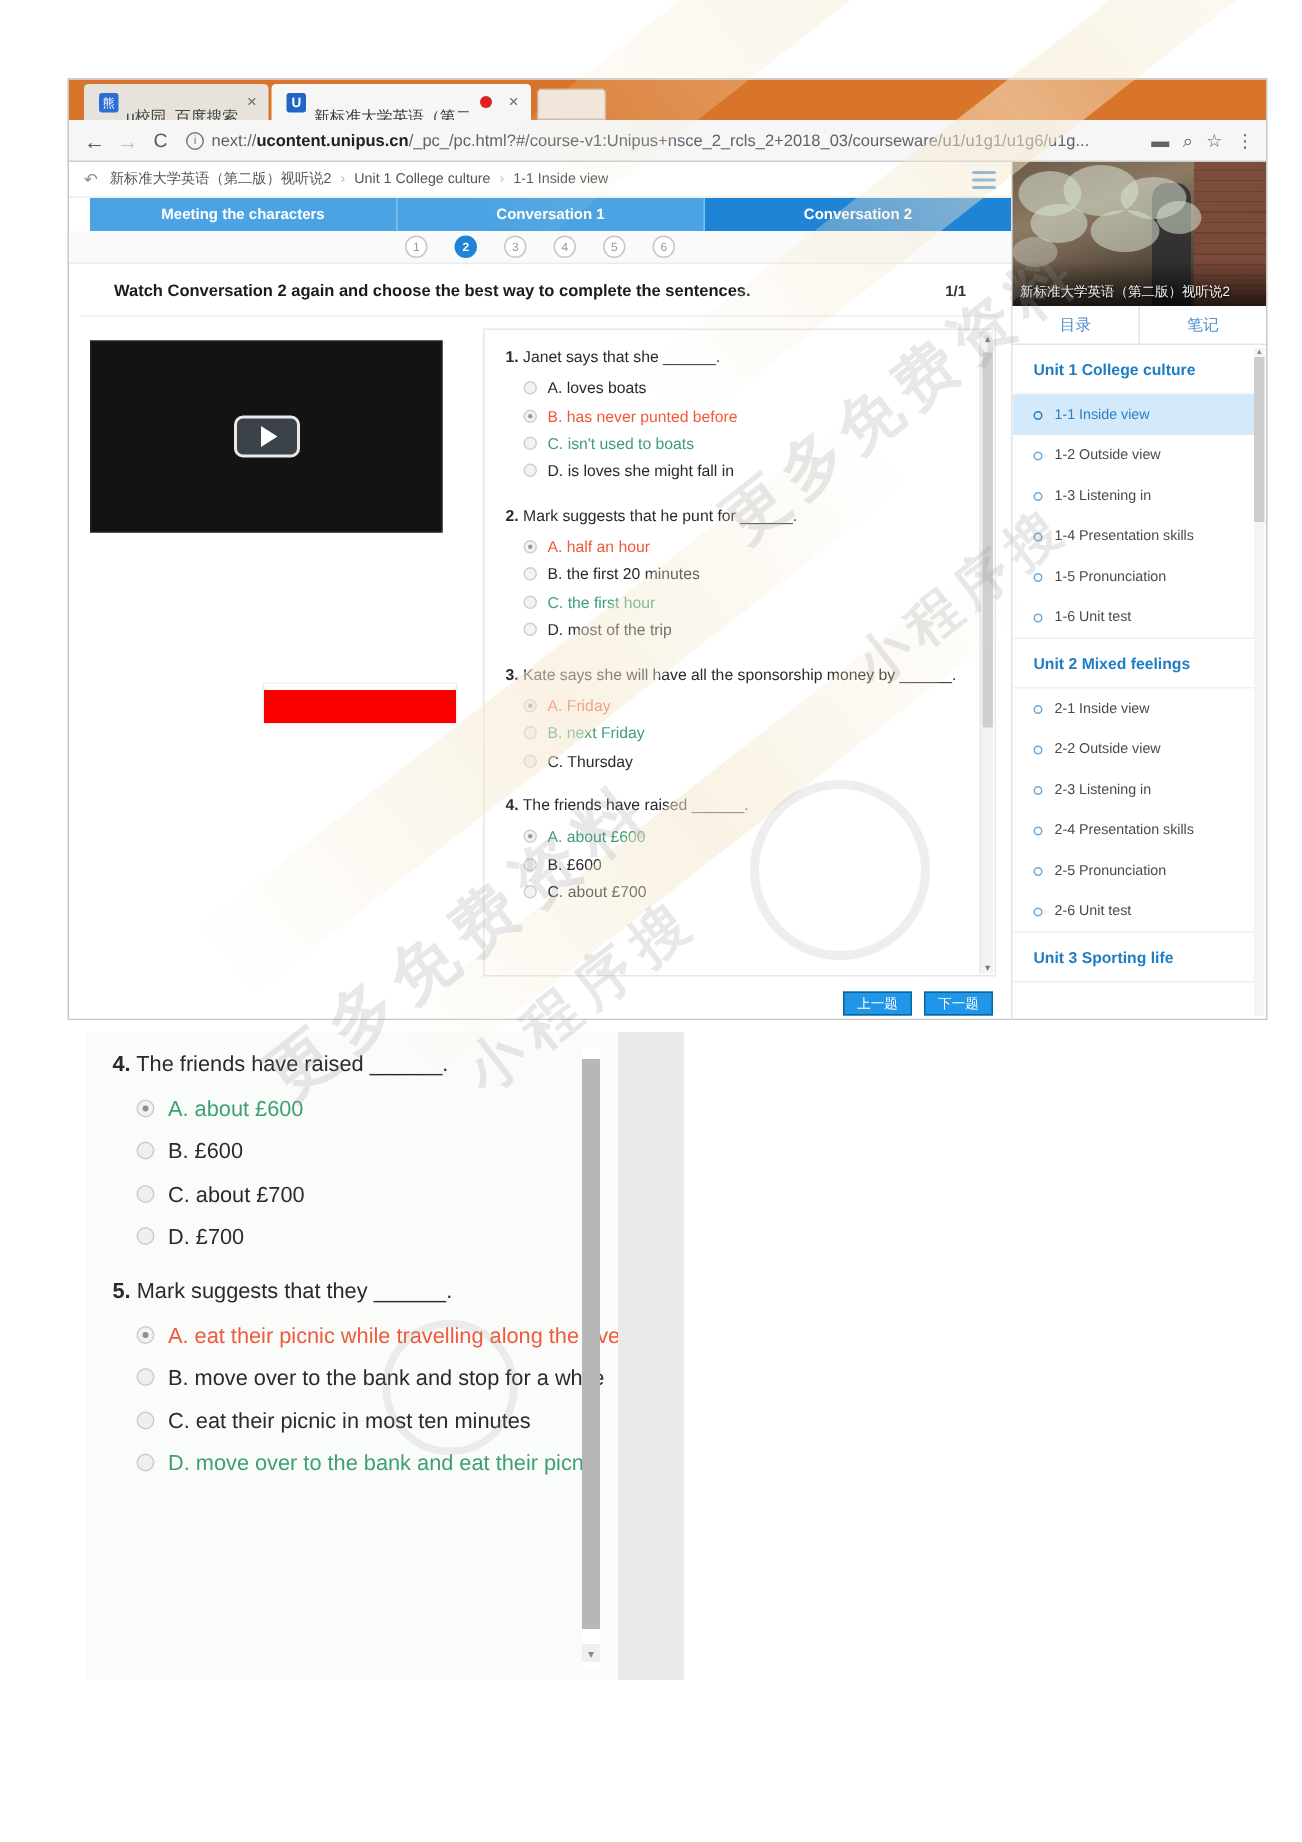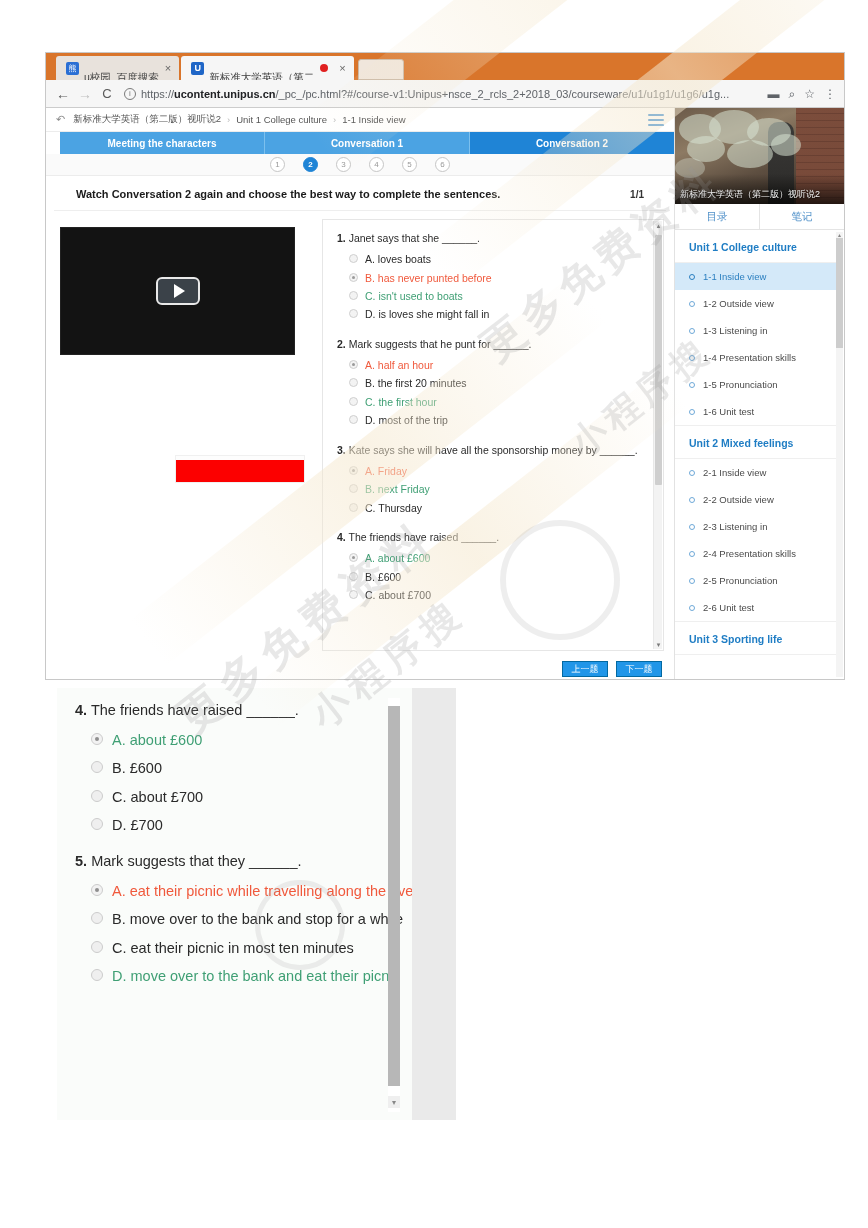--- a/index.html
+++ b/index.html
@@ -398,21 +398,21 @@
       </div>
       <div class="tab-new"></div>
     </div>
 
     <div class="urlbar">
       <div class="nav-btn">←</div>
       <div class="nav-btn fwd">→</div>
       <div class="nav-btn reload">C</div>
       <div class="omnibox">
         <span class="lock-ico">i</span>
-        <span class="url-text"><span>https://</span><b>ucontent.unipus.cn</b><span>/_pc_/pc.html?#/course-v1:Unipus+nsce_2_rcls_2+2018_03/courseware/u1/u1g1/u1g6/u1g...</span></span>
+        <span class="url-text"><span>next://</span><b>ucontent.unipus.cn</b><span>/_pc_/pc.html?#/course-v1:Unipus+nsce_2_rcls_2+2018_03/courseware/u1/u1g1/u1g6/u1g...</span></span>
       </div>
       <div class="omni-right">
         <span class="omni-ico">▬</span>
         <span class="omni-ico">⌕</span>
         <span class="omni-ico">☆</span>
         <span class="omni-ico">⋮</span>
       </div>
     </div>
 
     <div class="page">

